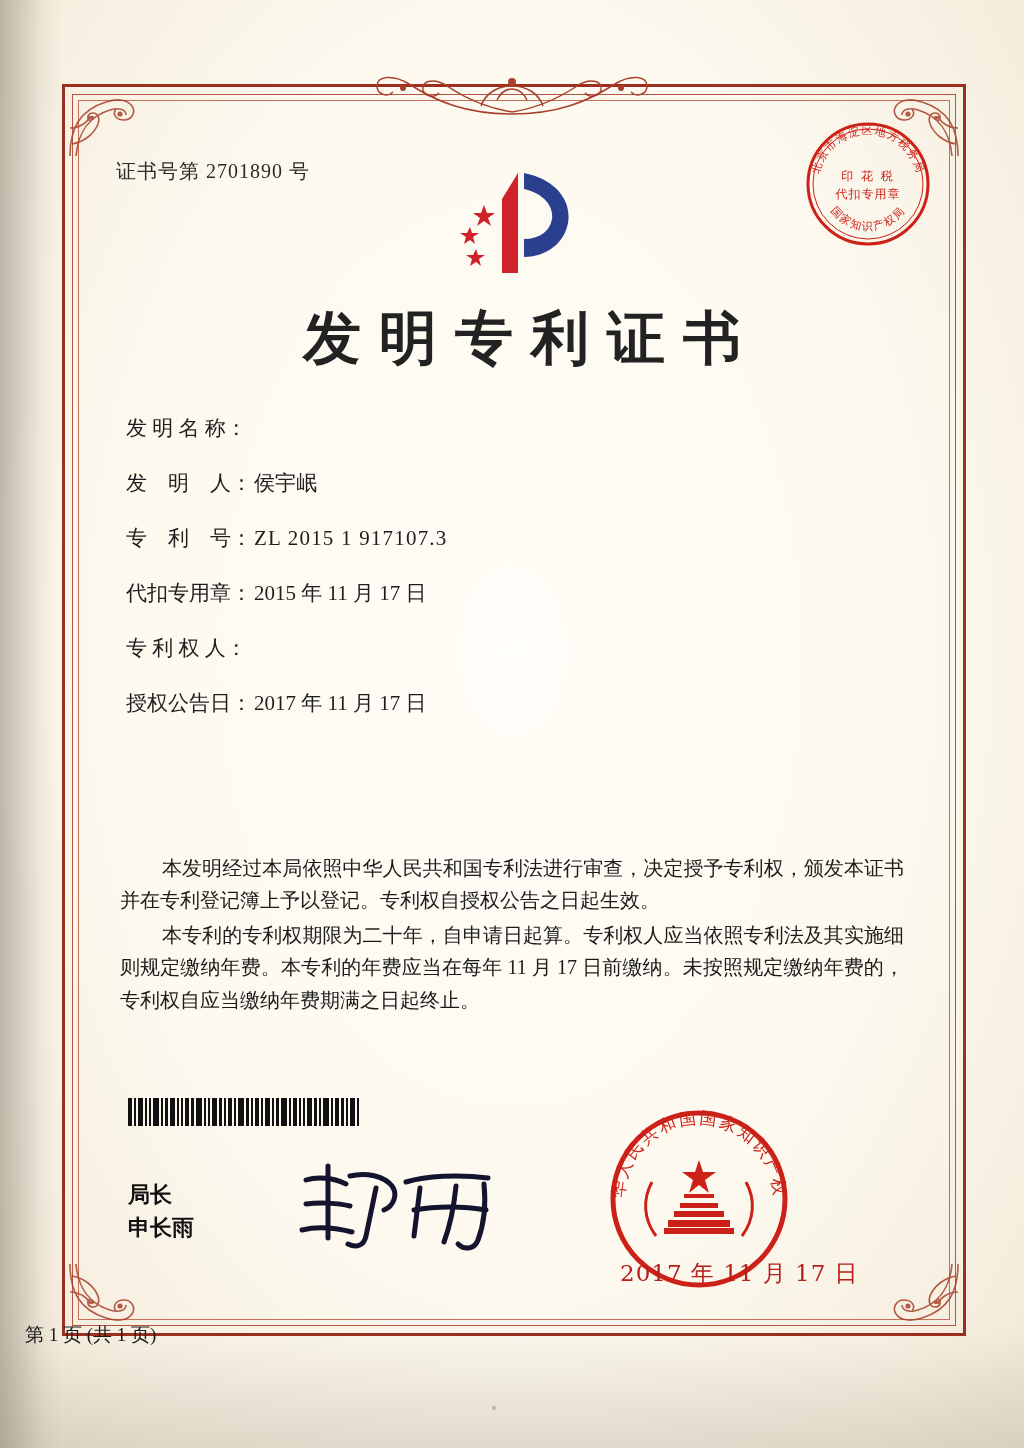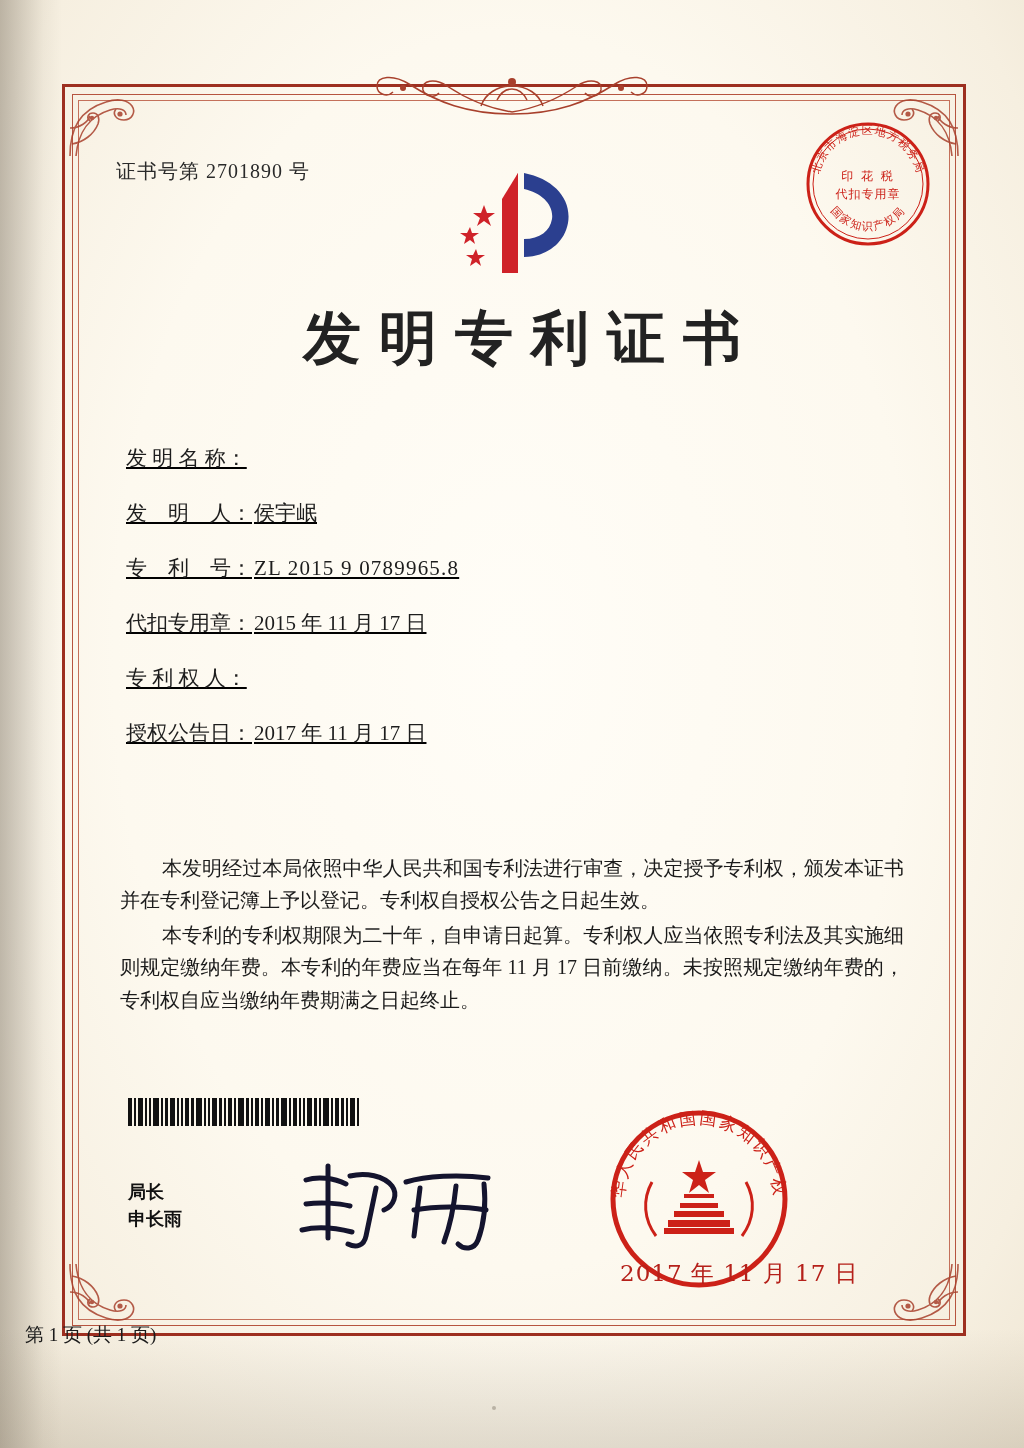--- a/index.html
+++ b/index.html
@@ -114,23 +114,22 @@
     color: #222;
     text-indent: 18px;
     font-family: "DejaVu Serif", serif;
     padding-left: 20px;
   }
 
   
   .fields {
     position: absolute;
     left: 126px;
-    top: 444px;
+    top: 414px;
     right: 120px;
-    text-decoration: underline;
   }
   .field {
     display: flex;
     align-items: baseline;
     margin-bottom: 27px;
     font-size: 21px;
     color: #1d1d1d;
   }
   .field .label {
     white-space: pre;
@@ -175,21 +174,21 @@
     background: #111;
     height: 100%;
     margin-right: 2px;
   }
 
   
   .sig-label {
     position: absolute;
     left: 128px;
     top: 1178px;
-    font-size: 18px;
+    font-size: 22px;
     font-weight: bold;
     line-height: 1.5;
     color: #111;
     font-family: "DejaVu Serif", serif;
   }
   .signature {
     position: absolute;
     left: 288px;
     top: 1158px;
     width: 240px;
@@ -365,21 +364,21 @@
   <div class="fields">
     <div class="field">
       <span class="label">发 明 名 称：</span>
     </div>
     <div class="field">
       <span class="label">发　明　人：</span>
       <span class="value">侯宇岷</span>
     </div>
     <div class="field">
       <span class="label">专　利　号：</span>
-      <span class="value mono-val">ZL 2015 9 0789965.8</span>
+      <span class="value mono-val">ZL 2015 1 917107.3</span>
     </div>
     <div class="field">
       <span class="label">代扣专用章：</span>
       <span class="value">2015 年 11 月 17 日</span>
     </div>
     <div class="field">
       <span class="label">专 利 权 人：</span>
     </div>
     <div class="field">
       <span class="label">授权公告日：</span>

